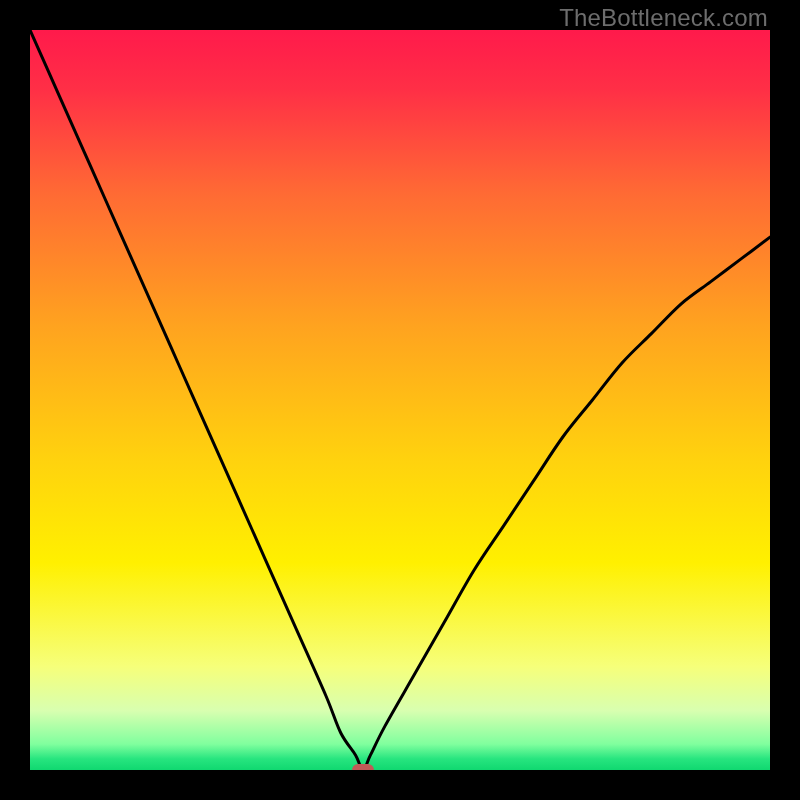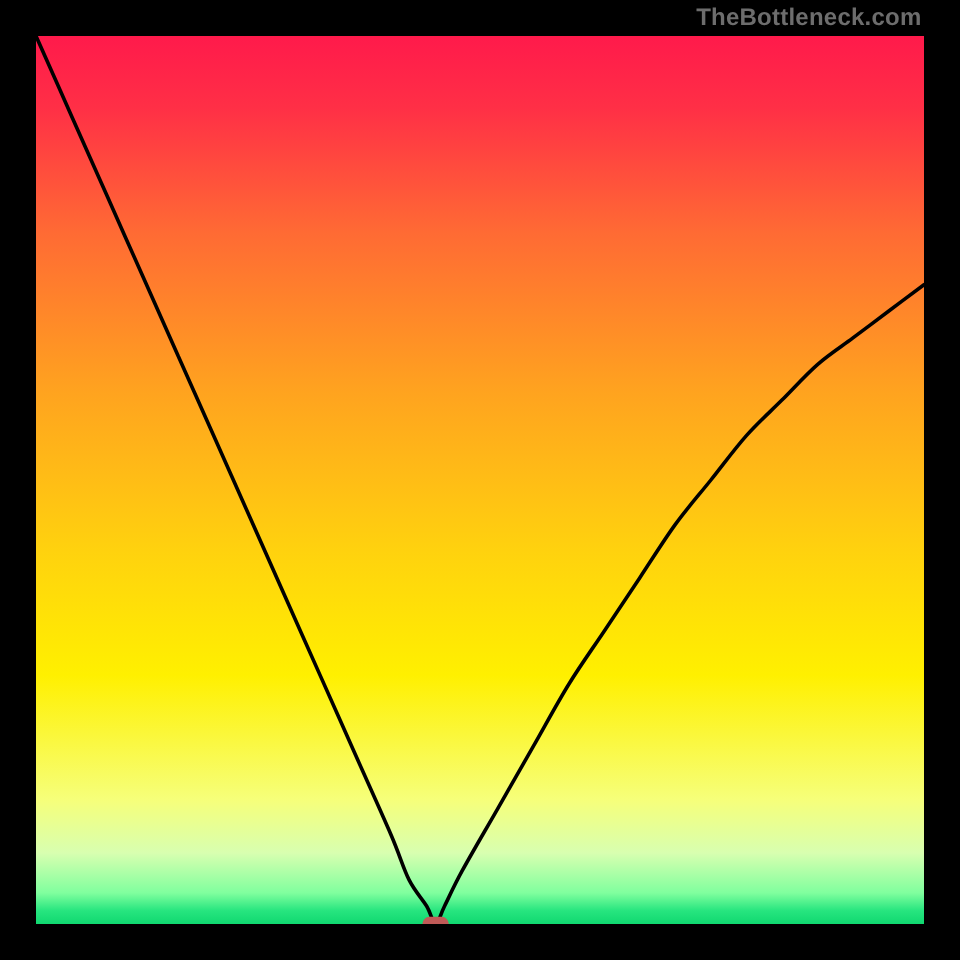--- a/index.html
+++ b/index.html
@@ -22,22 +22,22 @@
     top: 30px;
     width: 740px;
     height: 740px;
     overflow: hidden;
   }
   .watermark {
     position: absolute;
     top: 4px;
     right: 32px;
     color: #6d6d6d;
-    font-size: 20px;
-    font-weight: 700;
+    font-size: 24px;
+    font-weight: 400;
     letter-spacing: 0.2px;
     z-index: 10;
   }
   .marker {
     position: absolute;
     width: 22px;
     height: 12px;
     border-radius: 6px;
     background: #c05a57;
     transform: translate(-50%, -50%);

